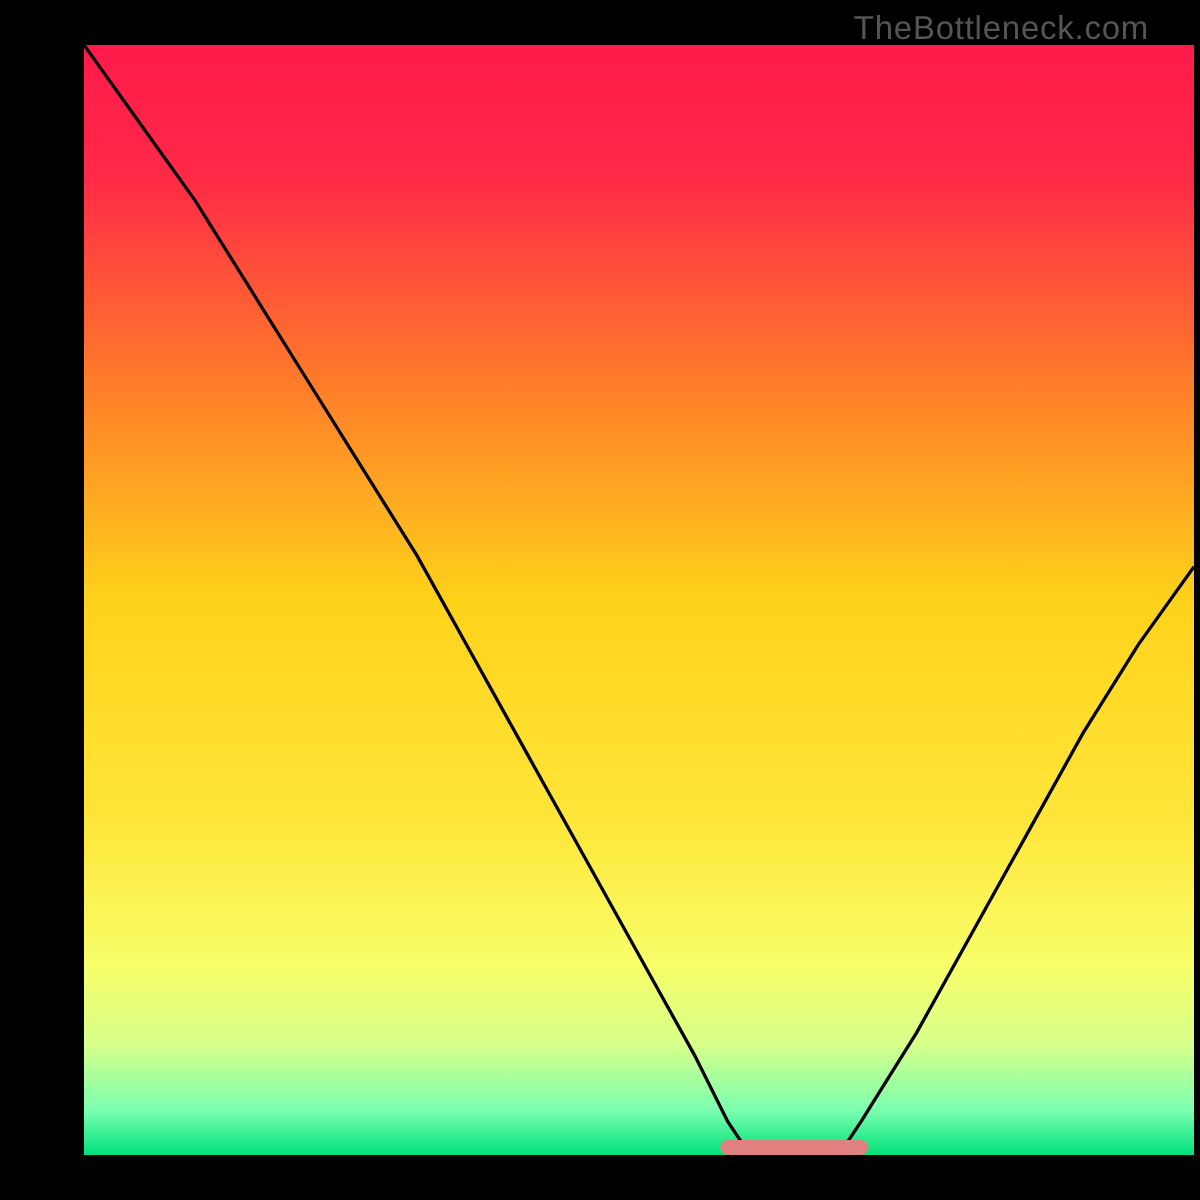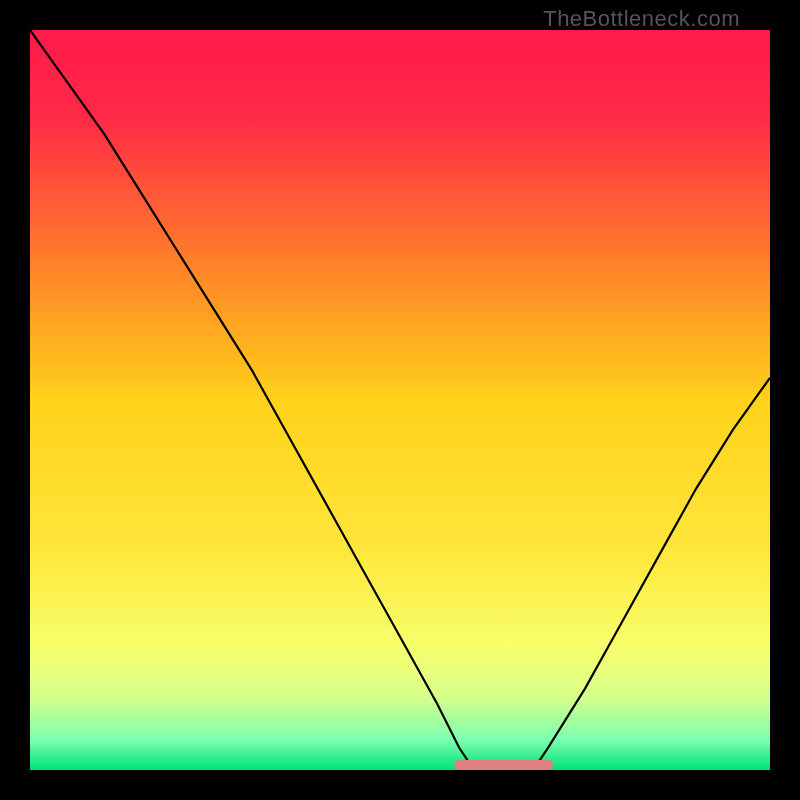--- a/index.html
+++ b/index.html
@@ -8,20 +8,21 @@
     width: 800px;
     height: 800px;
     background: #000;
     font-family: Arial, Helvetica, sans-serif;
   }
   .frame {
     position: relative;
     width: 750px;
     height: 800px;
     background: #000;
+    margin-left: 26px;
   }
   .watermark {
     position: absolute;
     top: 6px;
     right: 10px;
     color: #555;
     font-size: 22px;
     font-weight: 500;
     letter-spacing: 0.5px;
     user-select: none;

